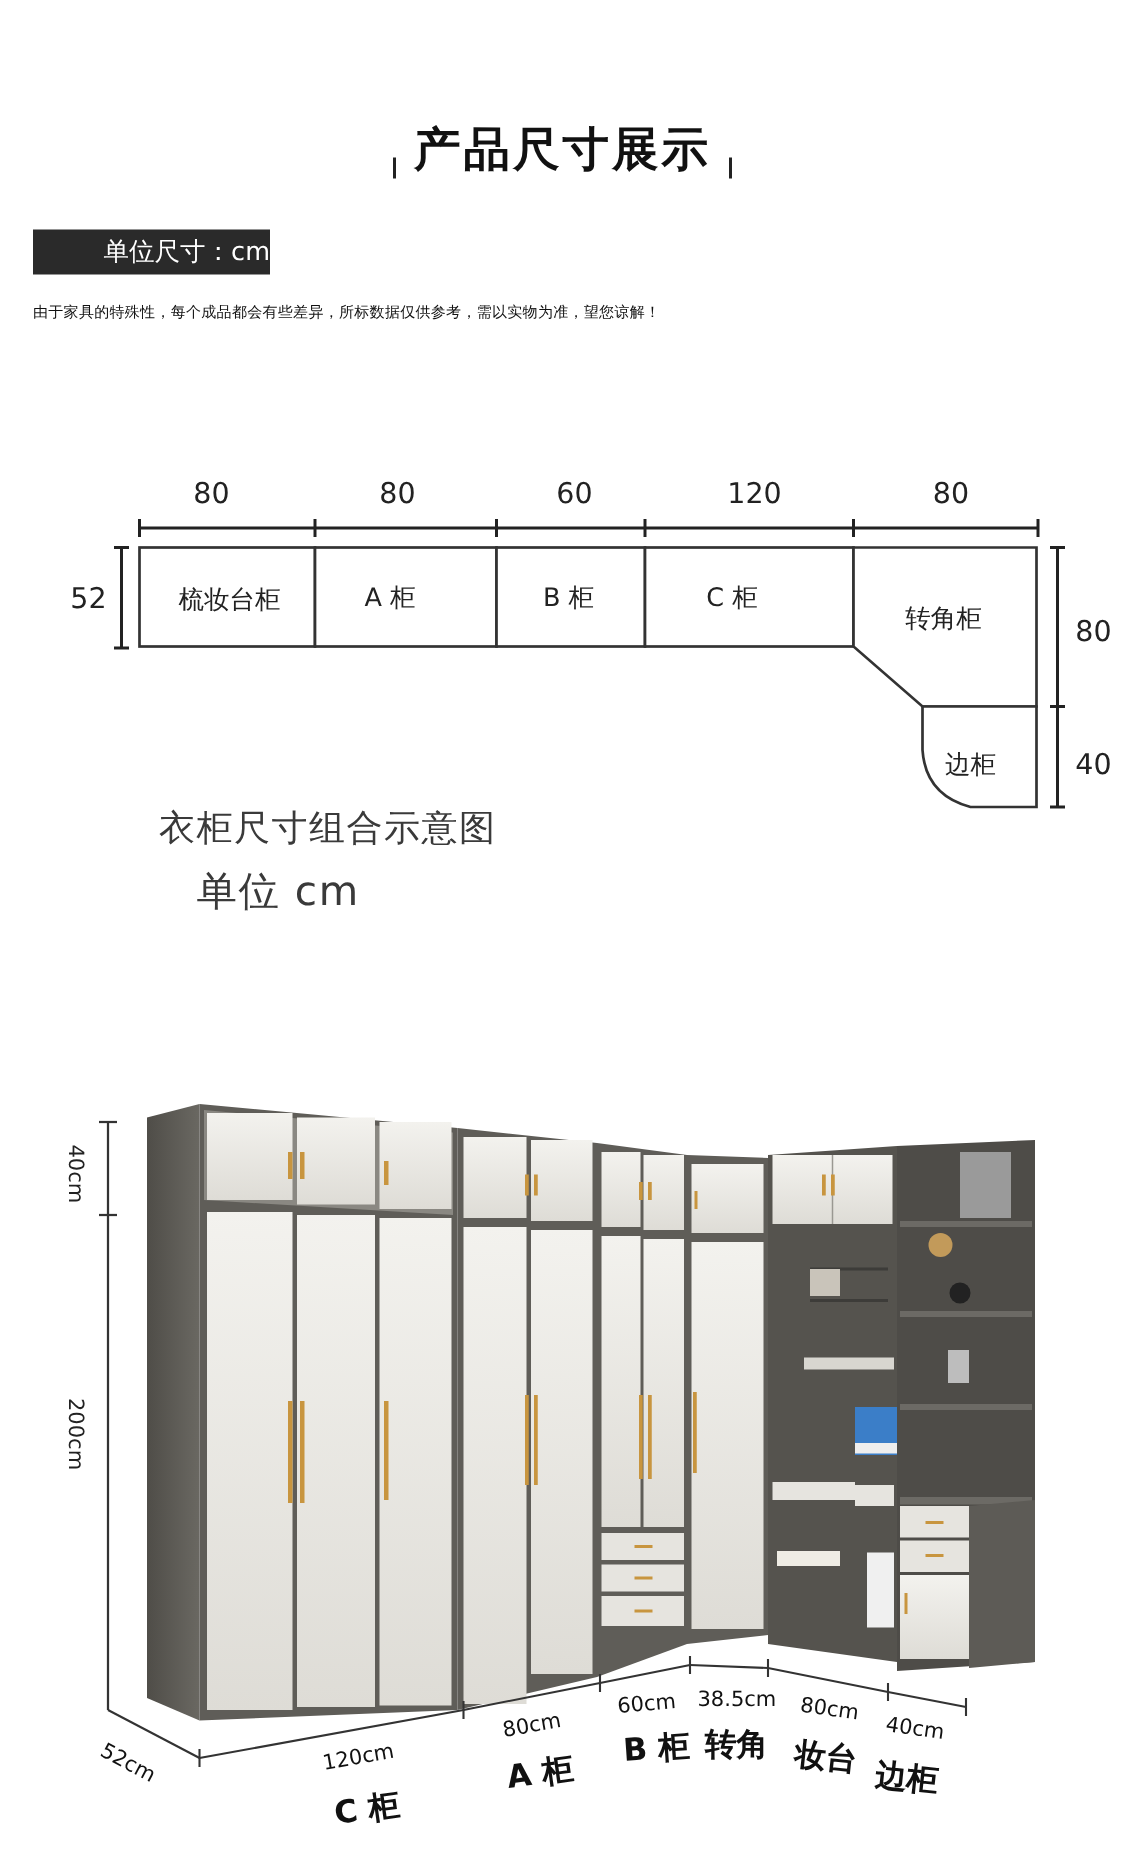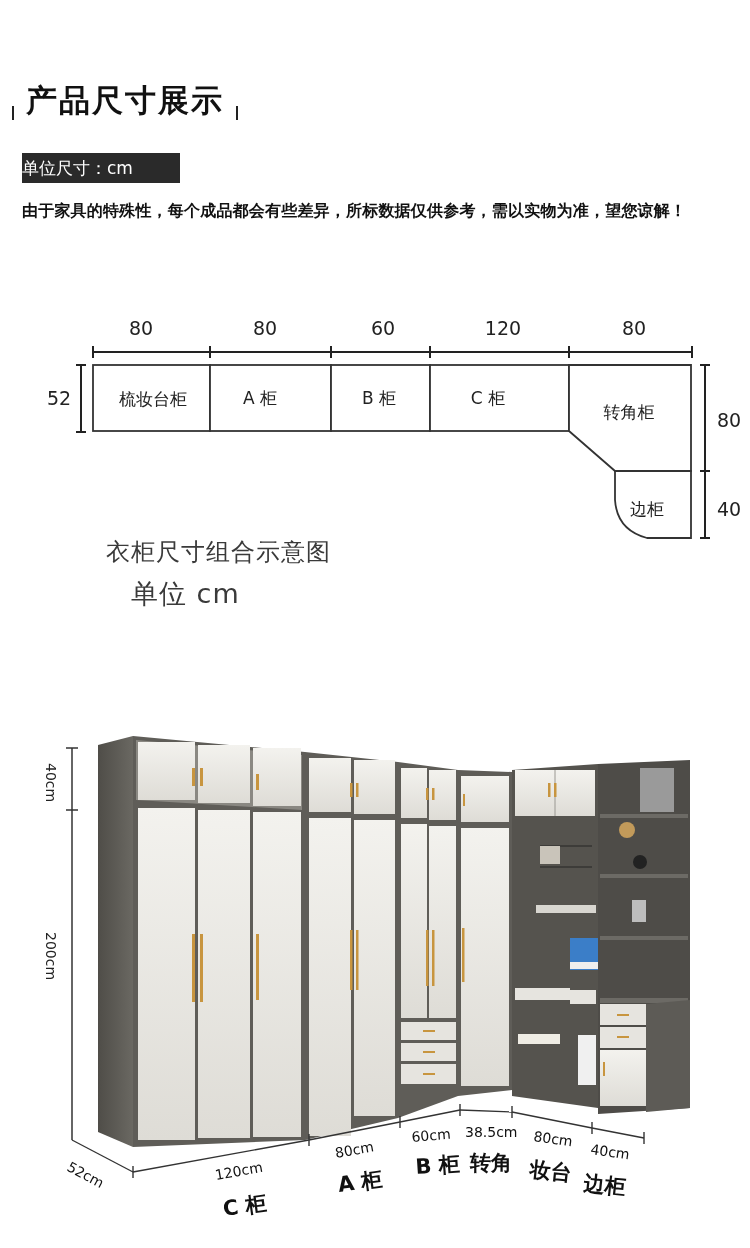--- a/index.html
+++ b/index.html
@@ -1,26 +1,26 @@
 <!DOCTYPE html>
 <html><head>
 <meta charset="utf-8">
 <style>
   html, body { margin: 0; padding: 0; background: #ffffff; }
   body { width: 750px; height: 1248px; position: relative; overflow: hidden;
          font-family: "DejaVu Sans", "Liberation Sans", sans-serif; color: #1a1a1a; }
   .abs { position: absolute; }
 
-  .title-wrap { left: 0; top: 72px; width: 750px; height: 56px; }
+  .title-wrap { left: 0; top: 72px; width: 750px; height: 56px; text-align: center; }
   .title { font-size: 31px; font-weight: bold; letter-spacing: 2px; color: #111; line-height: 56px; }
   .title-bar { display: inline-block; width: 2px; height: 14px; background: #222; vertical-align: middle; margin: 0 12px; position: relative; top: 6px; }
 
   .unit-badge { left: 22px; top: 153px; width: 158px; height: 30px; background: #2a2a2a; color: #fff;
-                font-size: 17px; line-height: 30px; text-align: left; }
-  .notice { left: 22px; top: 201px; font-size: 16px; color: #111; white-space: nowrap; letter-spacing: 0.2px; font-weight: bold; }
+                font-size: 17px; line-height: 30px; text-align: right; }
+  .notice { left: 22px; top: 201px; font-size: 10px; color: #111; white-space: nowrap; letter-spacing: 0.2px; }
 
   .plan { left: 0; top: 300px; width: 750px; height: 250px; padding-left: 15px; }
   .plan svg text { font-family: "DejaVu Sans", "Liberation Sans", sans-serif; }
 
   .caption1 { left: 106px; top: 536px; font-size: 24px; color: #3a3a3a; letter-spacing: 1px; }
   .caption2 { left: 106px; top: 576px; font-size: 27px; color: #3a3a3a; letter-spacing: 1px; margin-left: 25px; }
 
   .photo { left: 0; top: 720px; width: 750px; height: 528px; }
   .photo svg text { font-family: "DejaVu Sans", "Liberation Sans", sans-serif; }
 </style>

